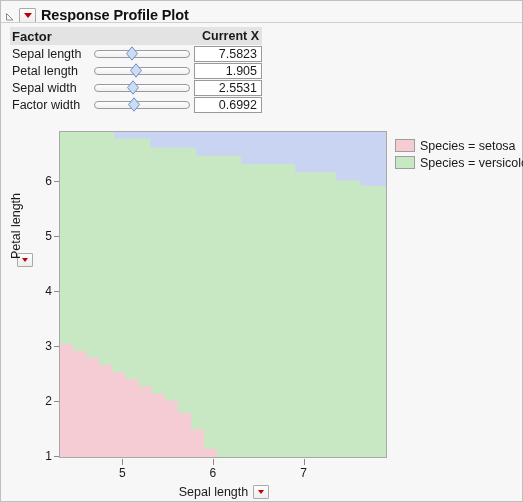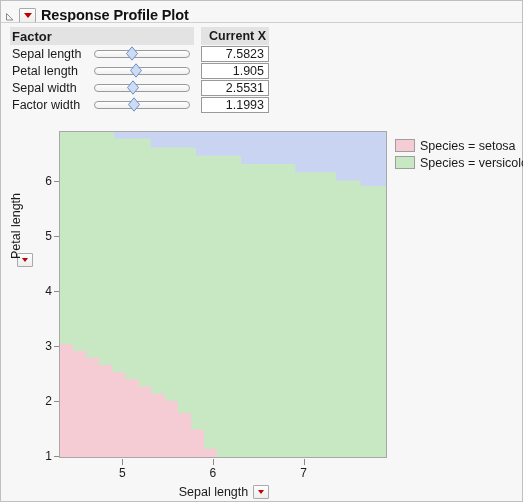--- a/index.html
+++ b/index.html
@@ -58,21 +58,21 @@
   }
   .fname{
     width:84px;font-size:12.5px;white-space:nowrap;padding-left:2px;
     box-sizing:border-box;
   }
   .fslidecell{
     width:100px;display:flex;align-items:center;justify-content:flex-start;
     height:17px;
   }
   .fvalcell{
-    width:68px;height:16px;margin-left:7px;
+    width:68px;height:16px;
     background:#ffffff;border:1px solid #9a9a9a;
     box-sizing:border-box;
     display:flex;align-items:center;justify-content:flex-end;
     padding-right:4px;font-size:12.5px;
   }
   
   .frow.head{height:18px;}
   .frow.head .fname,
   .frow.head .fslidecell{
     background:#e3e3e3;height:18px;display:flex;align-items:center;
@@ -241,21 +241,21 @@
       <div class="fslidecell">
         <div class="slider">
           <div class="track"></div>
           <div class="thumb" id="thumb3" style="left: 40.32px;">
             <svg width="13" height="15" viewBox="0 0 13 15">
               <path d="M6.5 0.8 L12 7.5 L6.5 14.2 L1 7.5 Z" fill="#ccdcf5" stroke="#6f8fc4" stroke-width="1"></path>
             </svg>
           </div>
         </div>
       </div>
-      <div class="fvalcell">1.1993</div>
+      <div class="fvalcell">0.6992</div>
     </div>
 
   </div>
 
   <div class="plotwrap">
     <svg id="plot-svg" width="326" height="325" viewBox="0 0 326 325">
         <polygon points="0.0,325.0 326.0,325.0 326.0,0.0 0.0,0.0" fill="#c8e8c4"></polygon>
         <polygon points="0.0,0.0 54.3,0.0 54.3,6.6 90.6,6.6 90.6,15.4 135.8,15.4 135.8,23.7 181.1,23.7 181.1,31.9 235.4,31.9 235.4,40.2 276.2,40.2 276.2,48.5 300.6,48.5 300.6,54.0 326.0,54.0 326.0,0.0 0.0,0.0" fill="#c9d3f2"></polygon>
         <polygon points="0.0,212.1 12.7,212.1 12.7,218.7 26.3,218.7 26.3,225.8 38.9,225.8 38.9,233.0 52.5,233.0 52.5,240.2 65.2,240.2 65.2,247.3 78.8,247.3 78.8,254.5 91.5,254.5 91.5,261.7 105.0,261.7 105.0,268.8 117.7,268.8 117.7,280.9 131.3,280.9 131.3,297.5 144.0,297.5 144.0,316.7 156.7,316.7 156.7,325.0 0.0,325.0" fill="#f5cbd4"></polygon>
       </svg>

